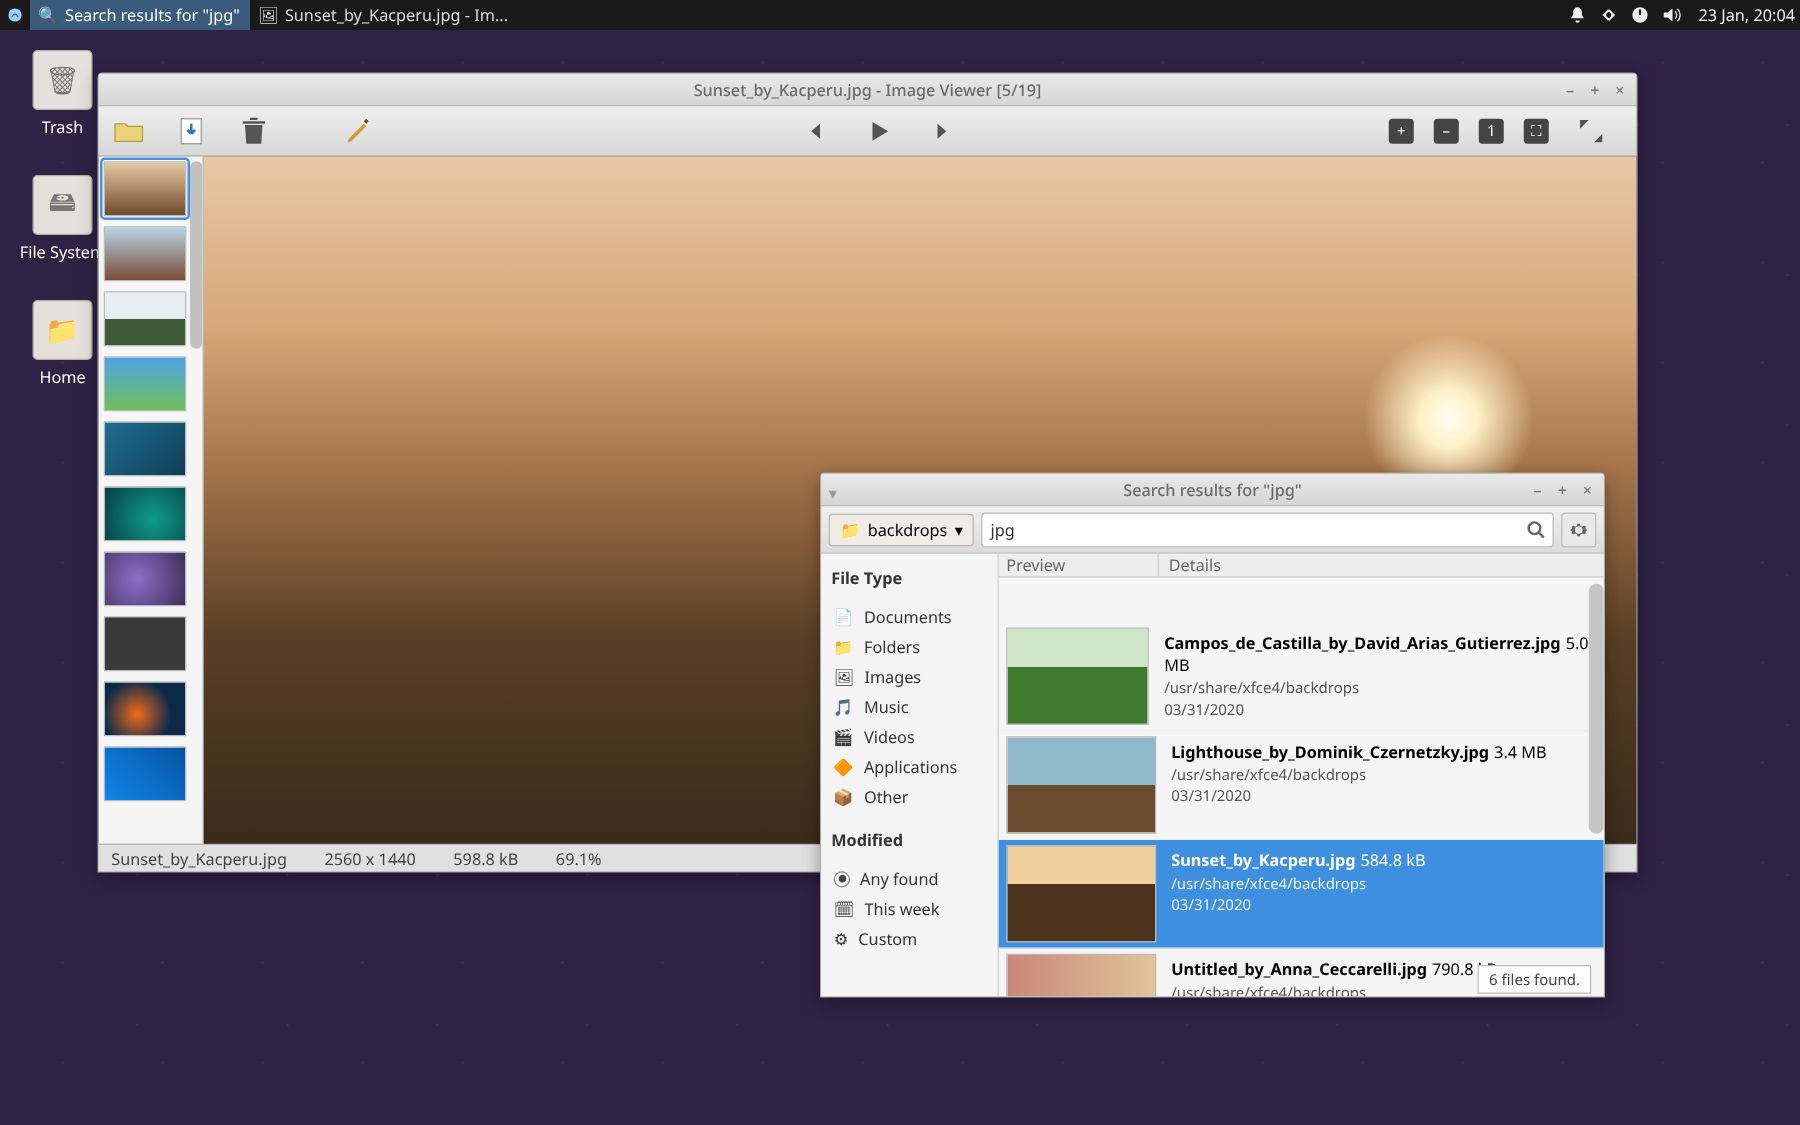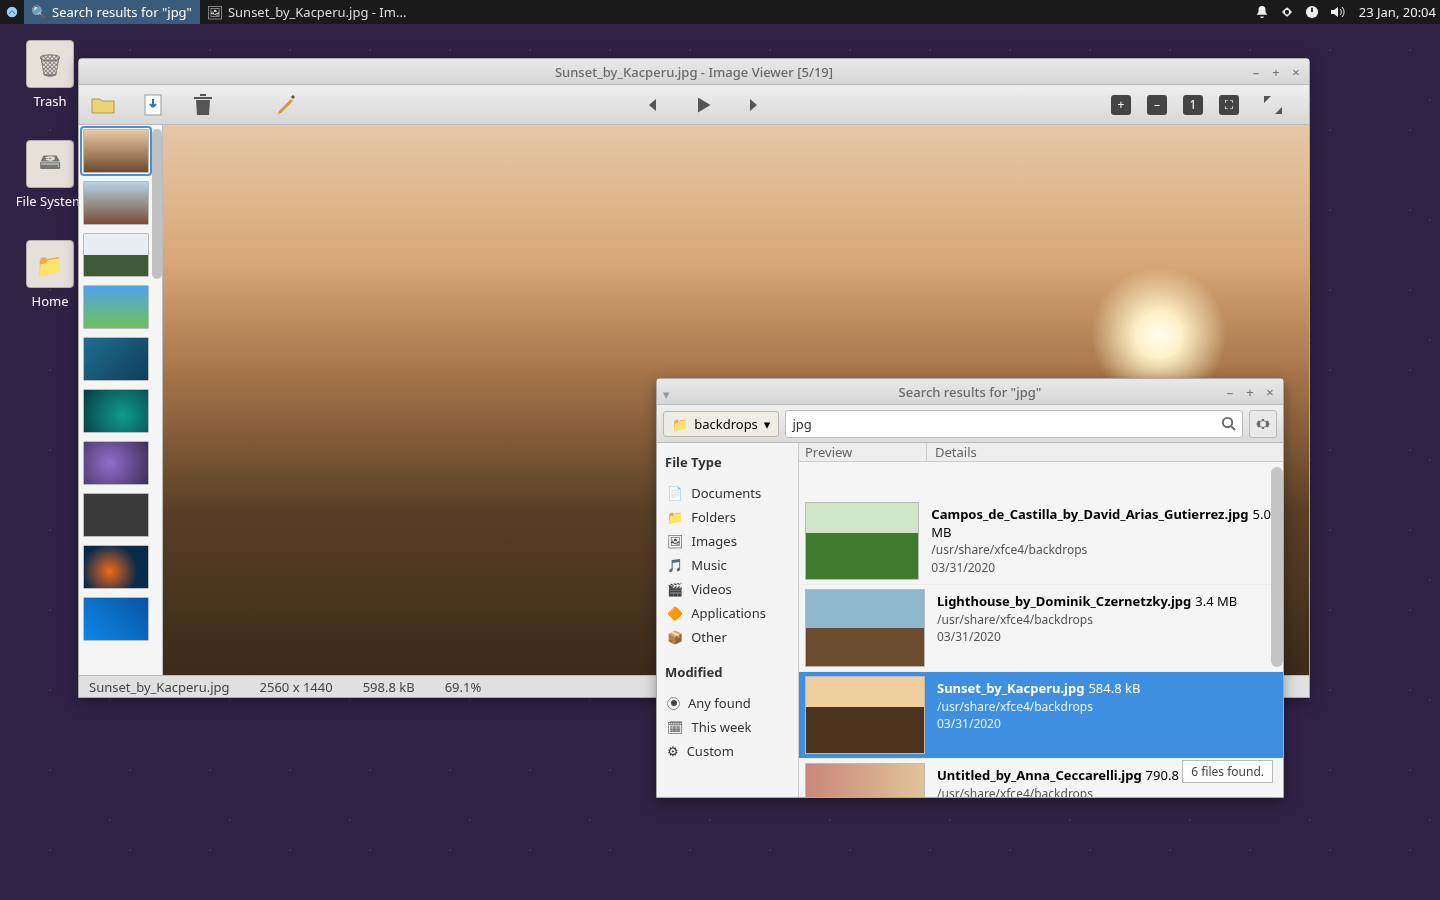--- a/index.html
+++ b/index.html
@@ -74,21 +74,21 @@
 .sw-head .hdet { padding-left:8px; }
 .row { display:flex; align-items:flex-start; padding:2px 0; border-bottom:1px solid #eee; }
 .row.sel { background:#3f8fe0; color:#fff; }
 .row .preview { width:120px; height:78px; margin:2px 6px; border:1px solid #bbb; }
 .row .meta { padding:6px 6px; line-height:1.35; }
 .row .meta .fn { font-weight:700; display:inline; }
 .row .meta .sz { display:inline; margin-left:4px;}
 .row.sel .meta .path, .row.sel .meta .date { color:#eaf3ff; }
 .row .meta .path, .row .meta .date { color:#555; font-size:12px; }
 .sw-scroll { position:absolute; right:0; top:24px; width:12px; height:200px; background:#c5c5c5; border-radius:6px; }
-.status-pop { position:absolute; right:10px; bottom:14px; background:#fdfdfd; border:1px solid #bbb; padding:2px 8px; color:#444; font-size:12px; }
+.status-pop { position:absolute; right:10px; bottom:2px; background:#fdfdfd; border:1px solid #bbb; padding:2px 8px; color:#444; font-size:12px; }
 
 svg{display:block}
 </style>
 </head>
 <body>
 
 <div class="panel">
   <div class="whisker">
     <svg width="14" height="14" viewBox="0 0 16 16">
         <circle cx="8" cy="8" r="6" fill="#9ad0ff"></circle>

